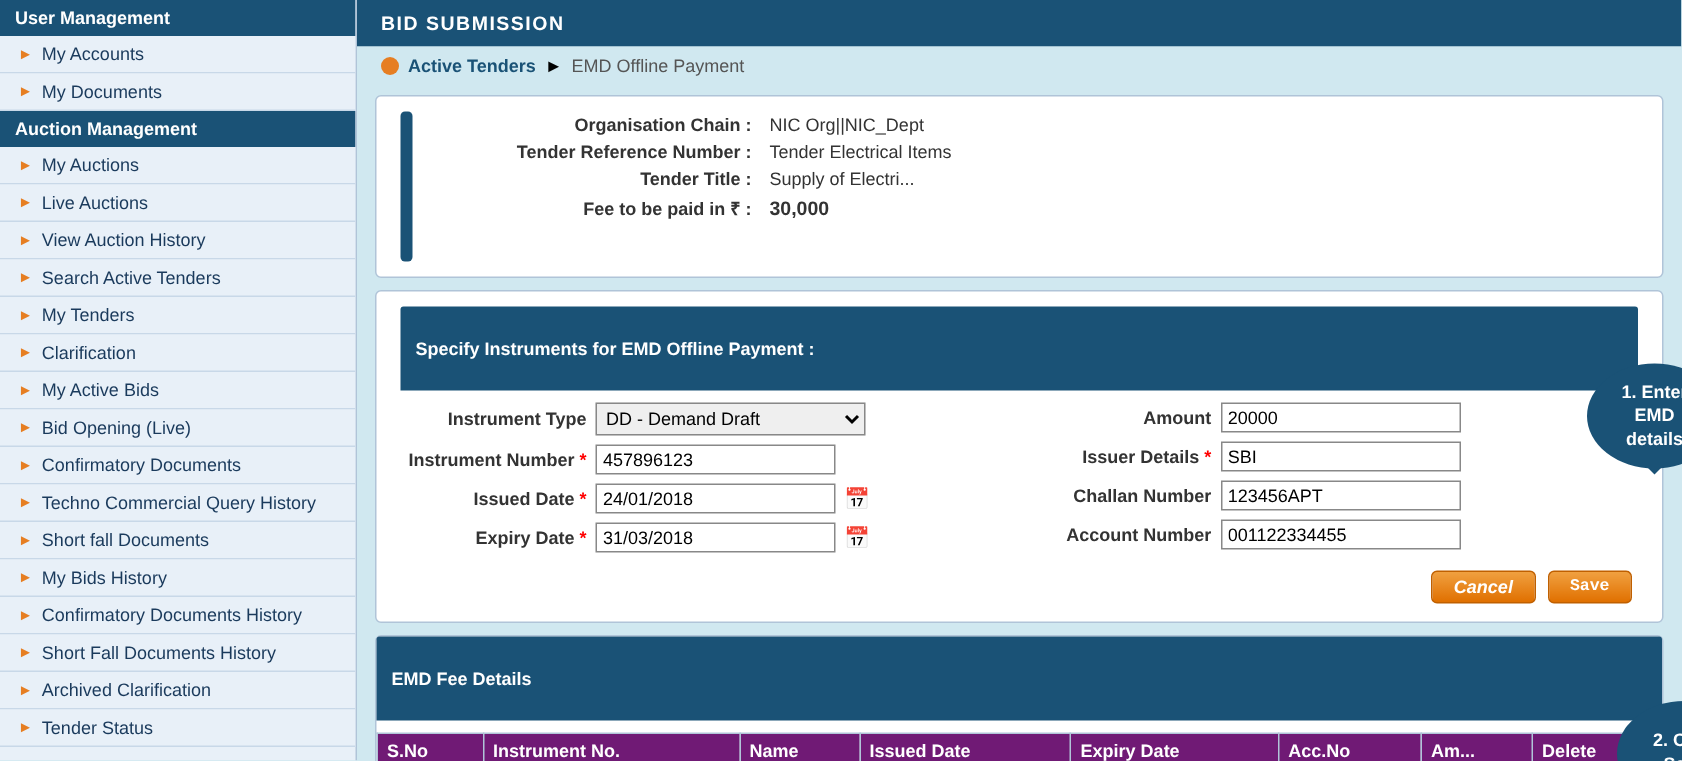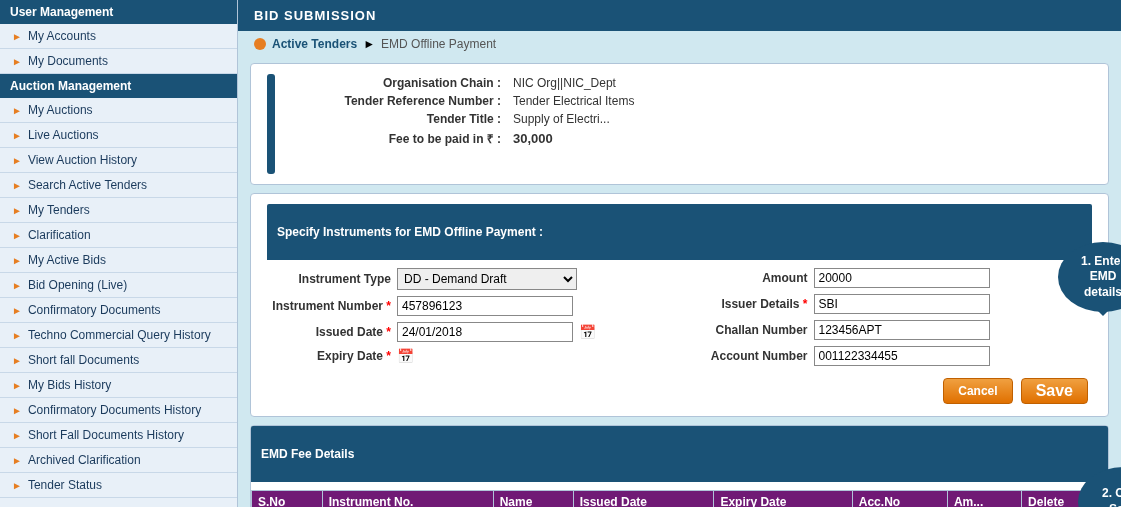--- a/index.html
+++ b/index.html
@@ -135,21 +135,21 @@
       min-width: 120px;
       text-align: right;
       color: #333;
       font-weight: bold;
     }
     .form-row label .req { color: red; }
     .form-row input[type="text"] {
       border: 1px solid #888;
       padding: 2px 4px;
       font-size: 12px;
-      width: 176px;
+      width: 160px;
     }
     .form-row select {
       border: 1px solid #888;
       padding: 2px 2px;
       font-size: 12px;
       width: 180px;
     }
     .cal-icon {
       cursor: pointer;
       font-size: 14px;
@@ -158,30 +158,32 @@
 
     .btn-cancel {
       background: linear-gradient(to bottom, #f0a040, #e07000);
       color: #fff;
       border: 1px solid #c06000;
       border-radius: 4px;
       padding: 3px 14px;
       cursor: pointer;
       font-size: 12px;
       font-weight: bold;
+      font-style: italic;
     }
     .btn-save {
       background: linear-gradient(to bottom, #f0a040, #e07000);
       color: #fff;
       border: 1px solid #c06000;
       border-radius: 4px;
       padding: 3px 14px;
       cursor: pointer;
-      font-size: 16px;
-      font-weight: bold;
+      font-size: 11px;
+      font-weight: bold;
+      font-family: Liberation Mono, monospace;
     }
     .btn-next {
       background: linear-gradient(to bottom, #f0a040, #e07000);
       color: #fff;
       border: 1px solid #c06000;
       border-radius: 4px;
       padding: 3px 14px;
       cursor: pointer;
       font-size: 12px;
       font-weight: bold;
@@ -416,20 +418,21 @@
             <label><span>Instrument Number</span> <span class="req">*</span></label>
             <input type="text" value="457896123" style="">
           </div>
           <div class="form-row" style="margin-top:6px;">
             <label><span>Issued Date</span> <span class="req">*</span></label>
             <input type="text" value="24/01/2018" style="">
             <span class="cal-icon">📅</span>
           </div>
           <div class="form-row" style="margin-top:6px;">
             <label><span>Expiry Date</span> <span class="req">*</span></label>
+            <input type="text" value="31/03/2018" style="">
             <span class="cal-icon">📅</span>
           </div>
         </div>
 
         <div>
           <div class="form-row">
             <label>Amount</label>
             <input type="text" value="20000" style="">
           </div>
           <div class="form-row" style="margin-top:6px;">

